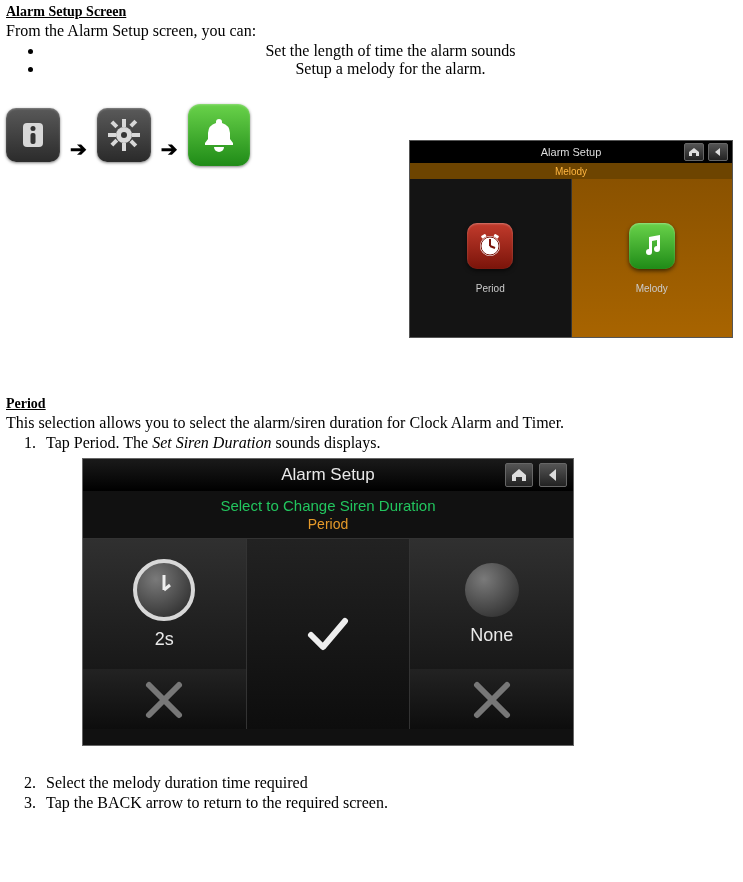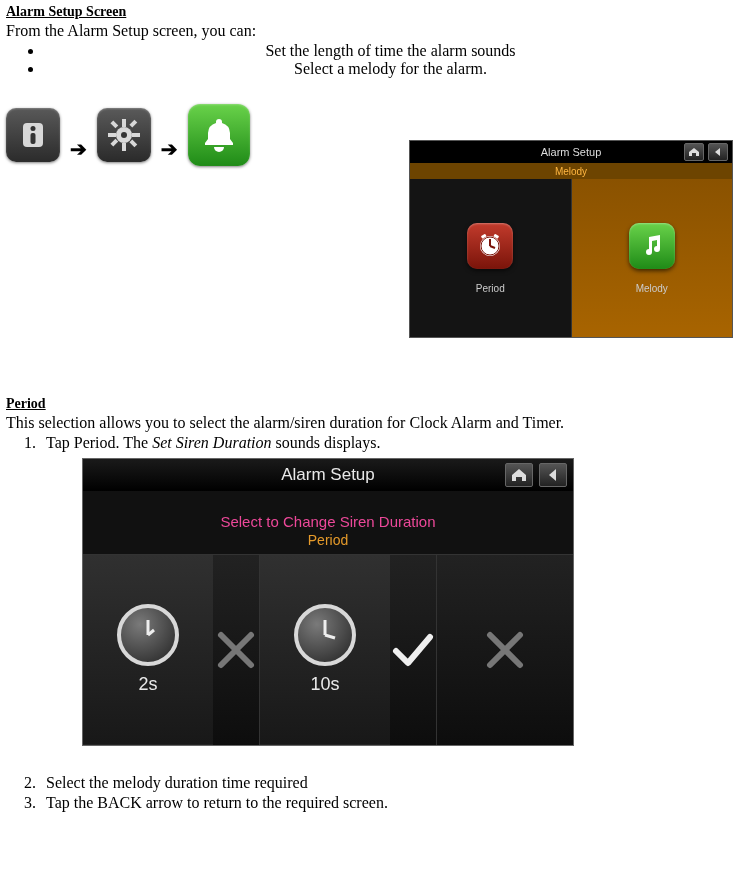--- a/index.html
+++ b/index.html
@@ -171,40 +171,40 @@
     font-size: 17px;
     color:#e8e8e8;
   }
   .shot2 .titlebar2 .tb-icons {
     position:absolute; right:6px; top:4px; display:flex; gap:6px;
   }
   .shot2 .tb-btn { width:26px; height:22px; }
   .shot2 .sub1 {
     text-align:center;
     font-size:15px;
-    color:#ec4899;
-    margin-top:22px;
+    color:#22c55e;
+    margin-top:6px;
   }
   .shot2 .sub2 {
     text-align:center;
     font-size:14px;
     color:#e59a2a;
     margin-top:2px;
     margin-bottom:6px;
   }
   .shot2 .grid {
     display:flex;
     height: 190px;
     border-top:1px solid #333;
   }
   .shot2 .col {
     flex:1;
     border-right:1px solid #333;
     display:flex;
-    flex-direction:row;
+    flex-direction:column;
   }
   .shot2 .col:last-child{border-right:none;}
   .shot2 .top {
     flex: 0 0 130px;
     background: linear-gradient(#303030,#181818);
     display:flex;
     flex-direction:column;
     align-items:center;
     justify-content:center;
     gap:8px;
@@ -235,21 +235,21 @@
 
   .below-gap{height:14px;}
 </style>
 </head>
 <body>
 
 <h3 class="section-title">Alarm Setup Screen</h3>
 <p class="intro">From the Alarm Setup screen, you can:</p>
 <ul class="bullets">
   <li>Set the length of time the alarm sounds</li>
-  <li>Select a melody for the alarm.</li>
+  <li>Setup a melody for the alarm.</li>
 </ul>
 
 <div class="nav-row">
   <div class="nav-icon icon-info">
     <svg width="30" height="30" viewBox="0 0 30 30">
       <rect x="5" y="3" width="20" height="24" rx="4" fill="#d8d8d8"></rect>
       <rect x="12.5" y="6" width="5" height="5" rx="2.5" fill="#333"></rect>
       <rect x="12.5" y="13" width="5" height="11" rx="2" fill="#333"></rect>
     </svg>
   </div>
@@ -358,36 +358,31 @@
             </div>
             <div class="dur-label">2s</div>
           </div>
           <div class="bot x-mark">
             <svg viewBox="0 0 46 46">
                 <path d="M8 8 L38 38 M38 8 L8 38" stroke="#777" stroke-width="6" stroke-linecap="round"></path>
               </svg>
           </div>
         </div>
         <div class="col">
-          <div class="top">
-            <div class="clock-circle">
-              <svg width="54" height="54" viewBox="0 0 54 54">
-                  <line x1="27" y1="27" x2="27" y2="12" stroke="#eee" stroke-width="3"></line>
-                  <line x1="27" y1="27" x2="37" y2="30" stroke="#eee" stroke-width="3"></line>
-                </svg>
-            </div>
-            <div class="dur-label">10s</div>
-          </div>
           <div class="bot check-mark">
             <svg viewBox="0 0 46 46">
                 <path d="M6 24 L18 36 L40 10" stroke="#eee" stroke-width="6" fill="none" stroke-linecap="round" stroke-linejoin="round"></path>
               </svg>
           </div>
         </div>
         <div class="col">
+          <div class="top">
+            <div class="none-disc"></div>
+            <div class="dur-label">None</div>
+          </div>
           <div class="bot x-mark">
             <svg viewBox="0 0 46 46">
                 <path d="M8 8 L38 38 M38 8 L8 38" stroke="#777" stroke-width="6" stroke-linecap="round"></path>
               </svg>
           </div>
         </div>
       </div>
     </div>
     <div class="below-gap"></div>
   </li>

